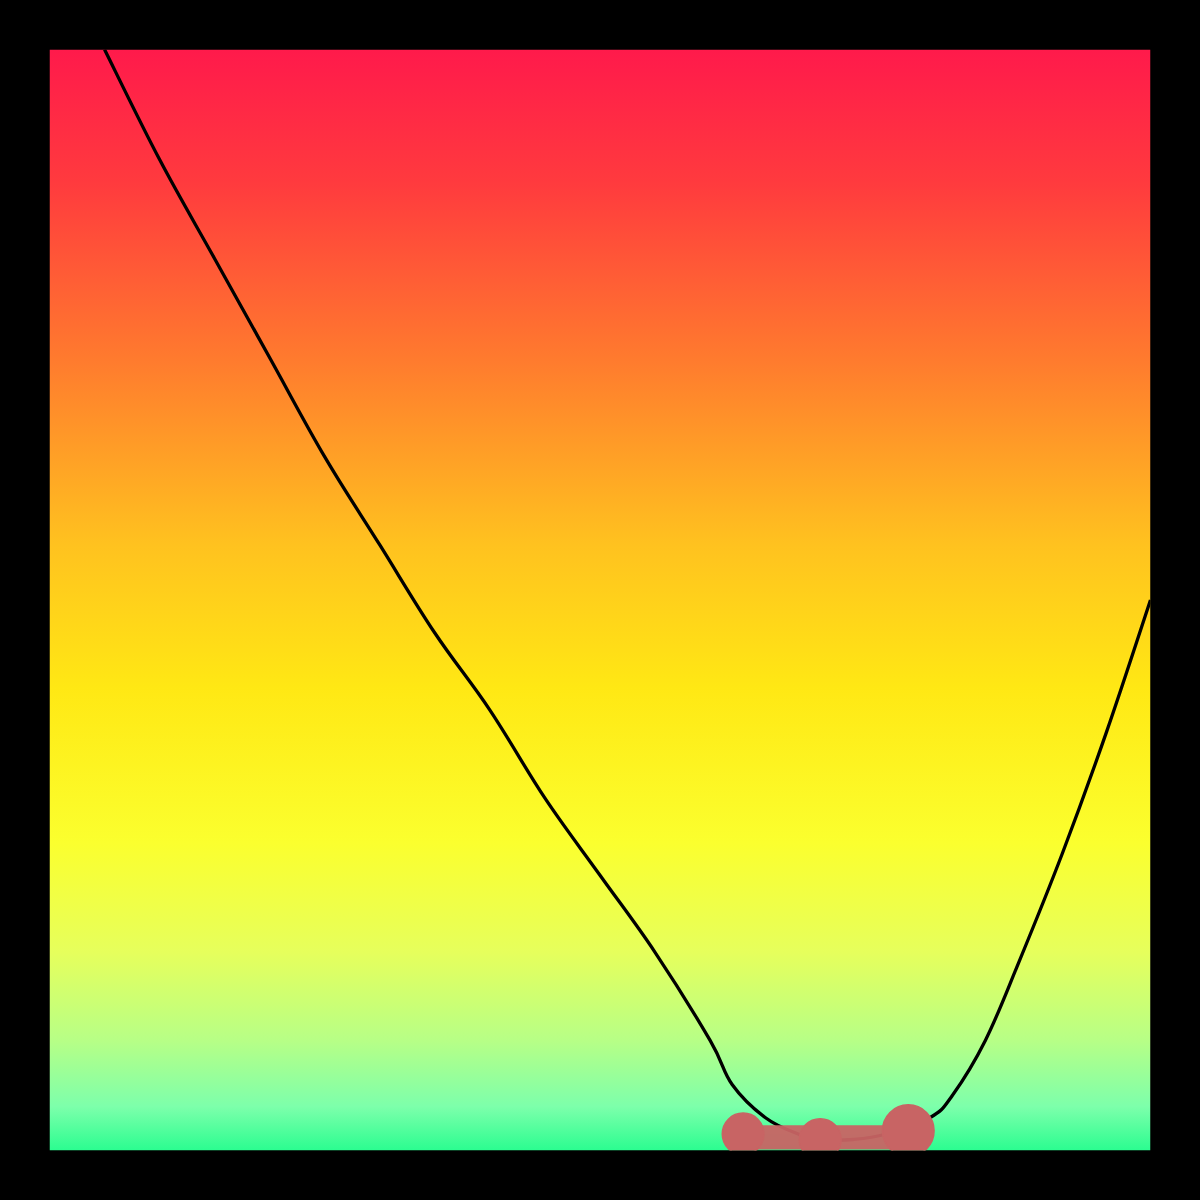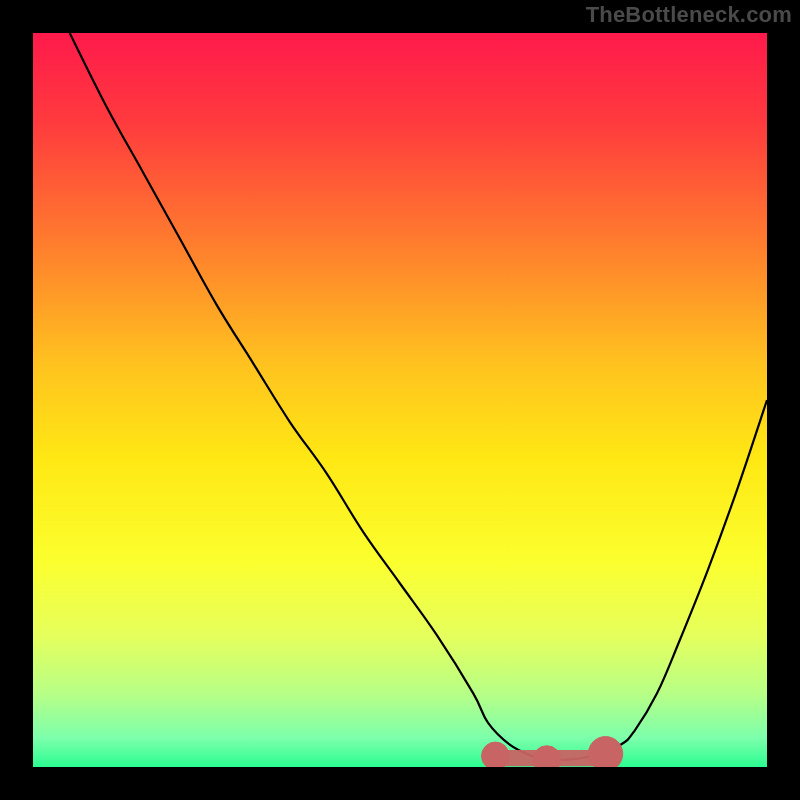--- a/index.html
+++ b/index.html
@@ -33,21 +33,20 @@
     width: 734px;
     height: 734px;
   }
   svg { display: block; }
   .bg-gradient { width: 100%; height: 100%; }
 </style>
 </head>
 <body>
 
 <div class="frame">
-  <div class="watermark">TheBottleneck.com</div>
   <div class="plot-wrapper">
     <svg id="chart-svg" width="734" height="734" viewBox="0 0 734 734" preserveAspectRatio="none">
       <defs>
         <linearGradient id="bg-grad" x1="0" y1="0" x2="0" y2="1">
             <stop offset="0%" stop-color="#ff1a4b"></stop>
             <stop offset="12%" stop-color="#ff3a3e"></stop>
             <stop offset="28.000000000000004%" stop-color="#ff7a2e"></stop>
             <stop offset="45%" stop-color="#ffc21f"></stop>
             <stop offset="57.99999999999999%" stop-color="#ffe814"></stop>
             <stop offset="72%" stop-color="#fbff2e"></stop>

